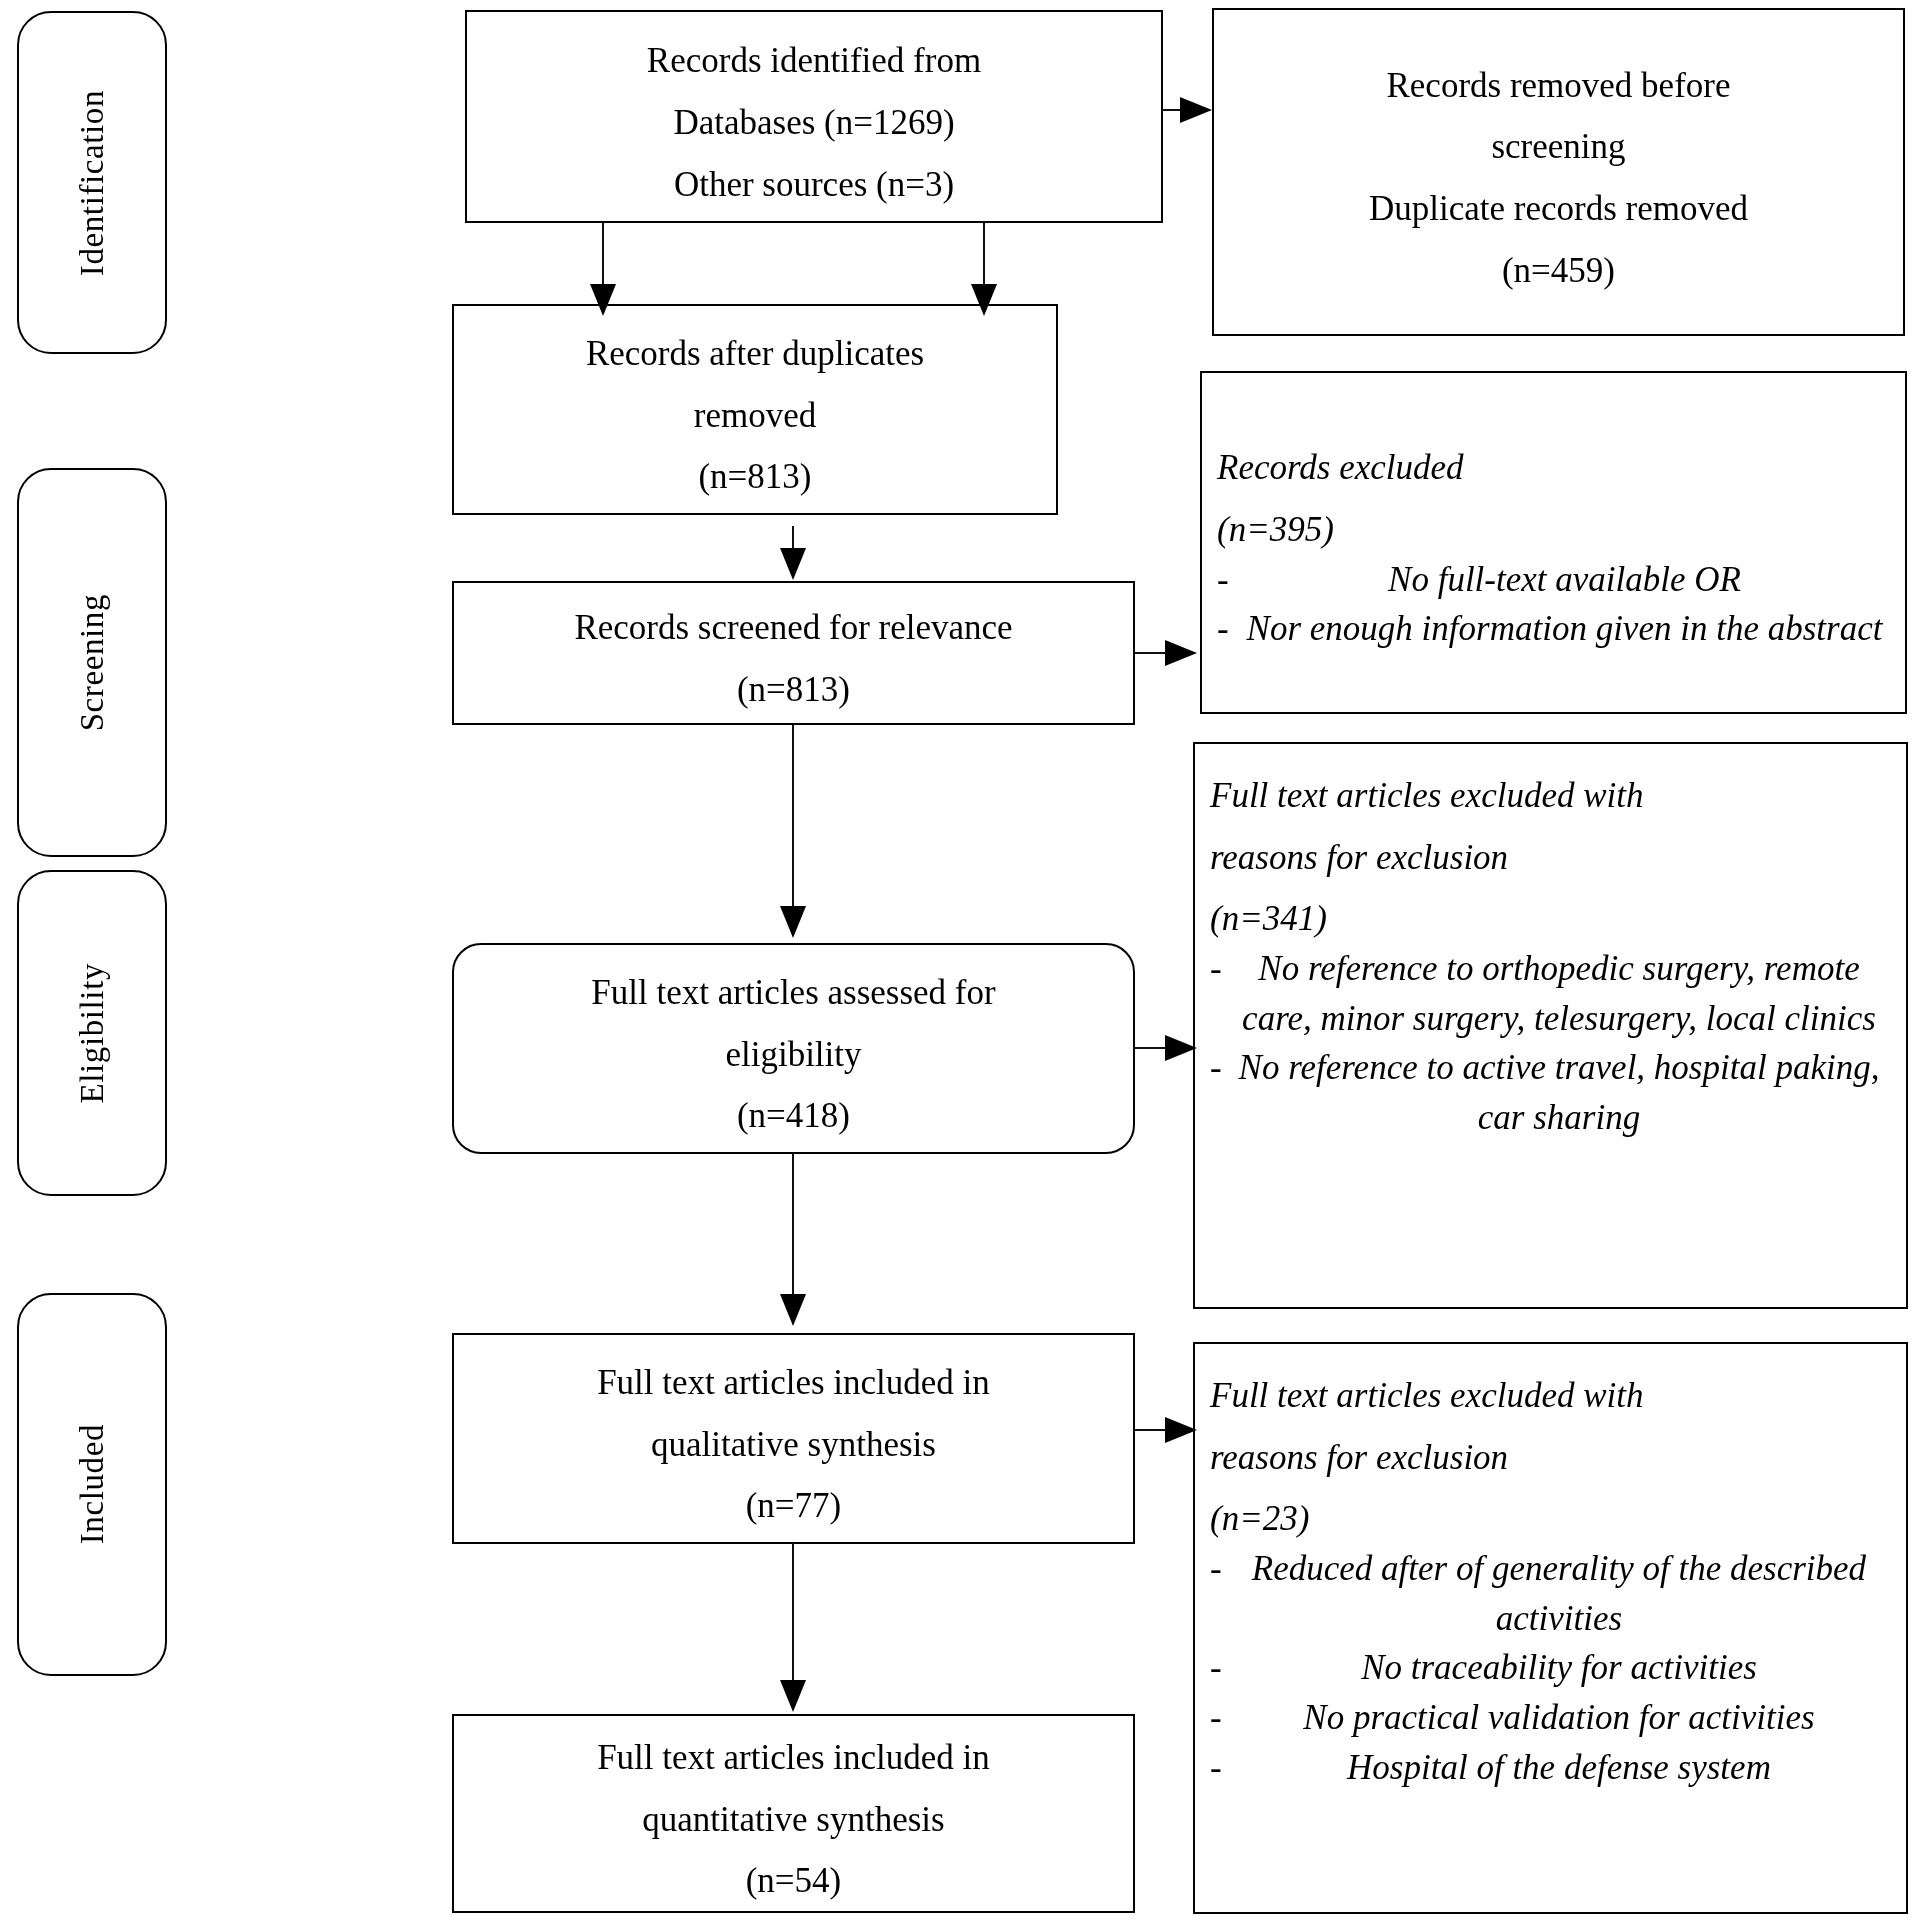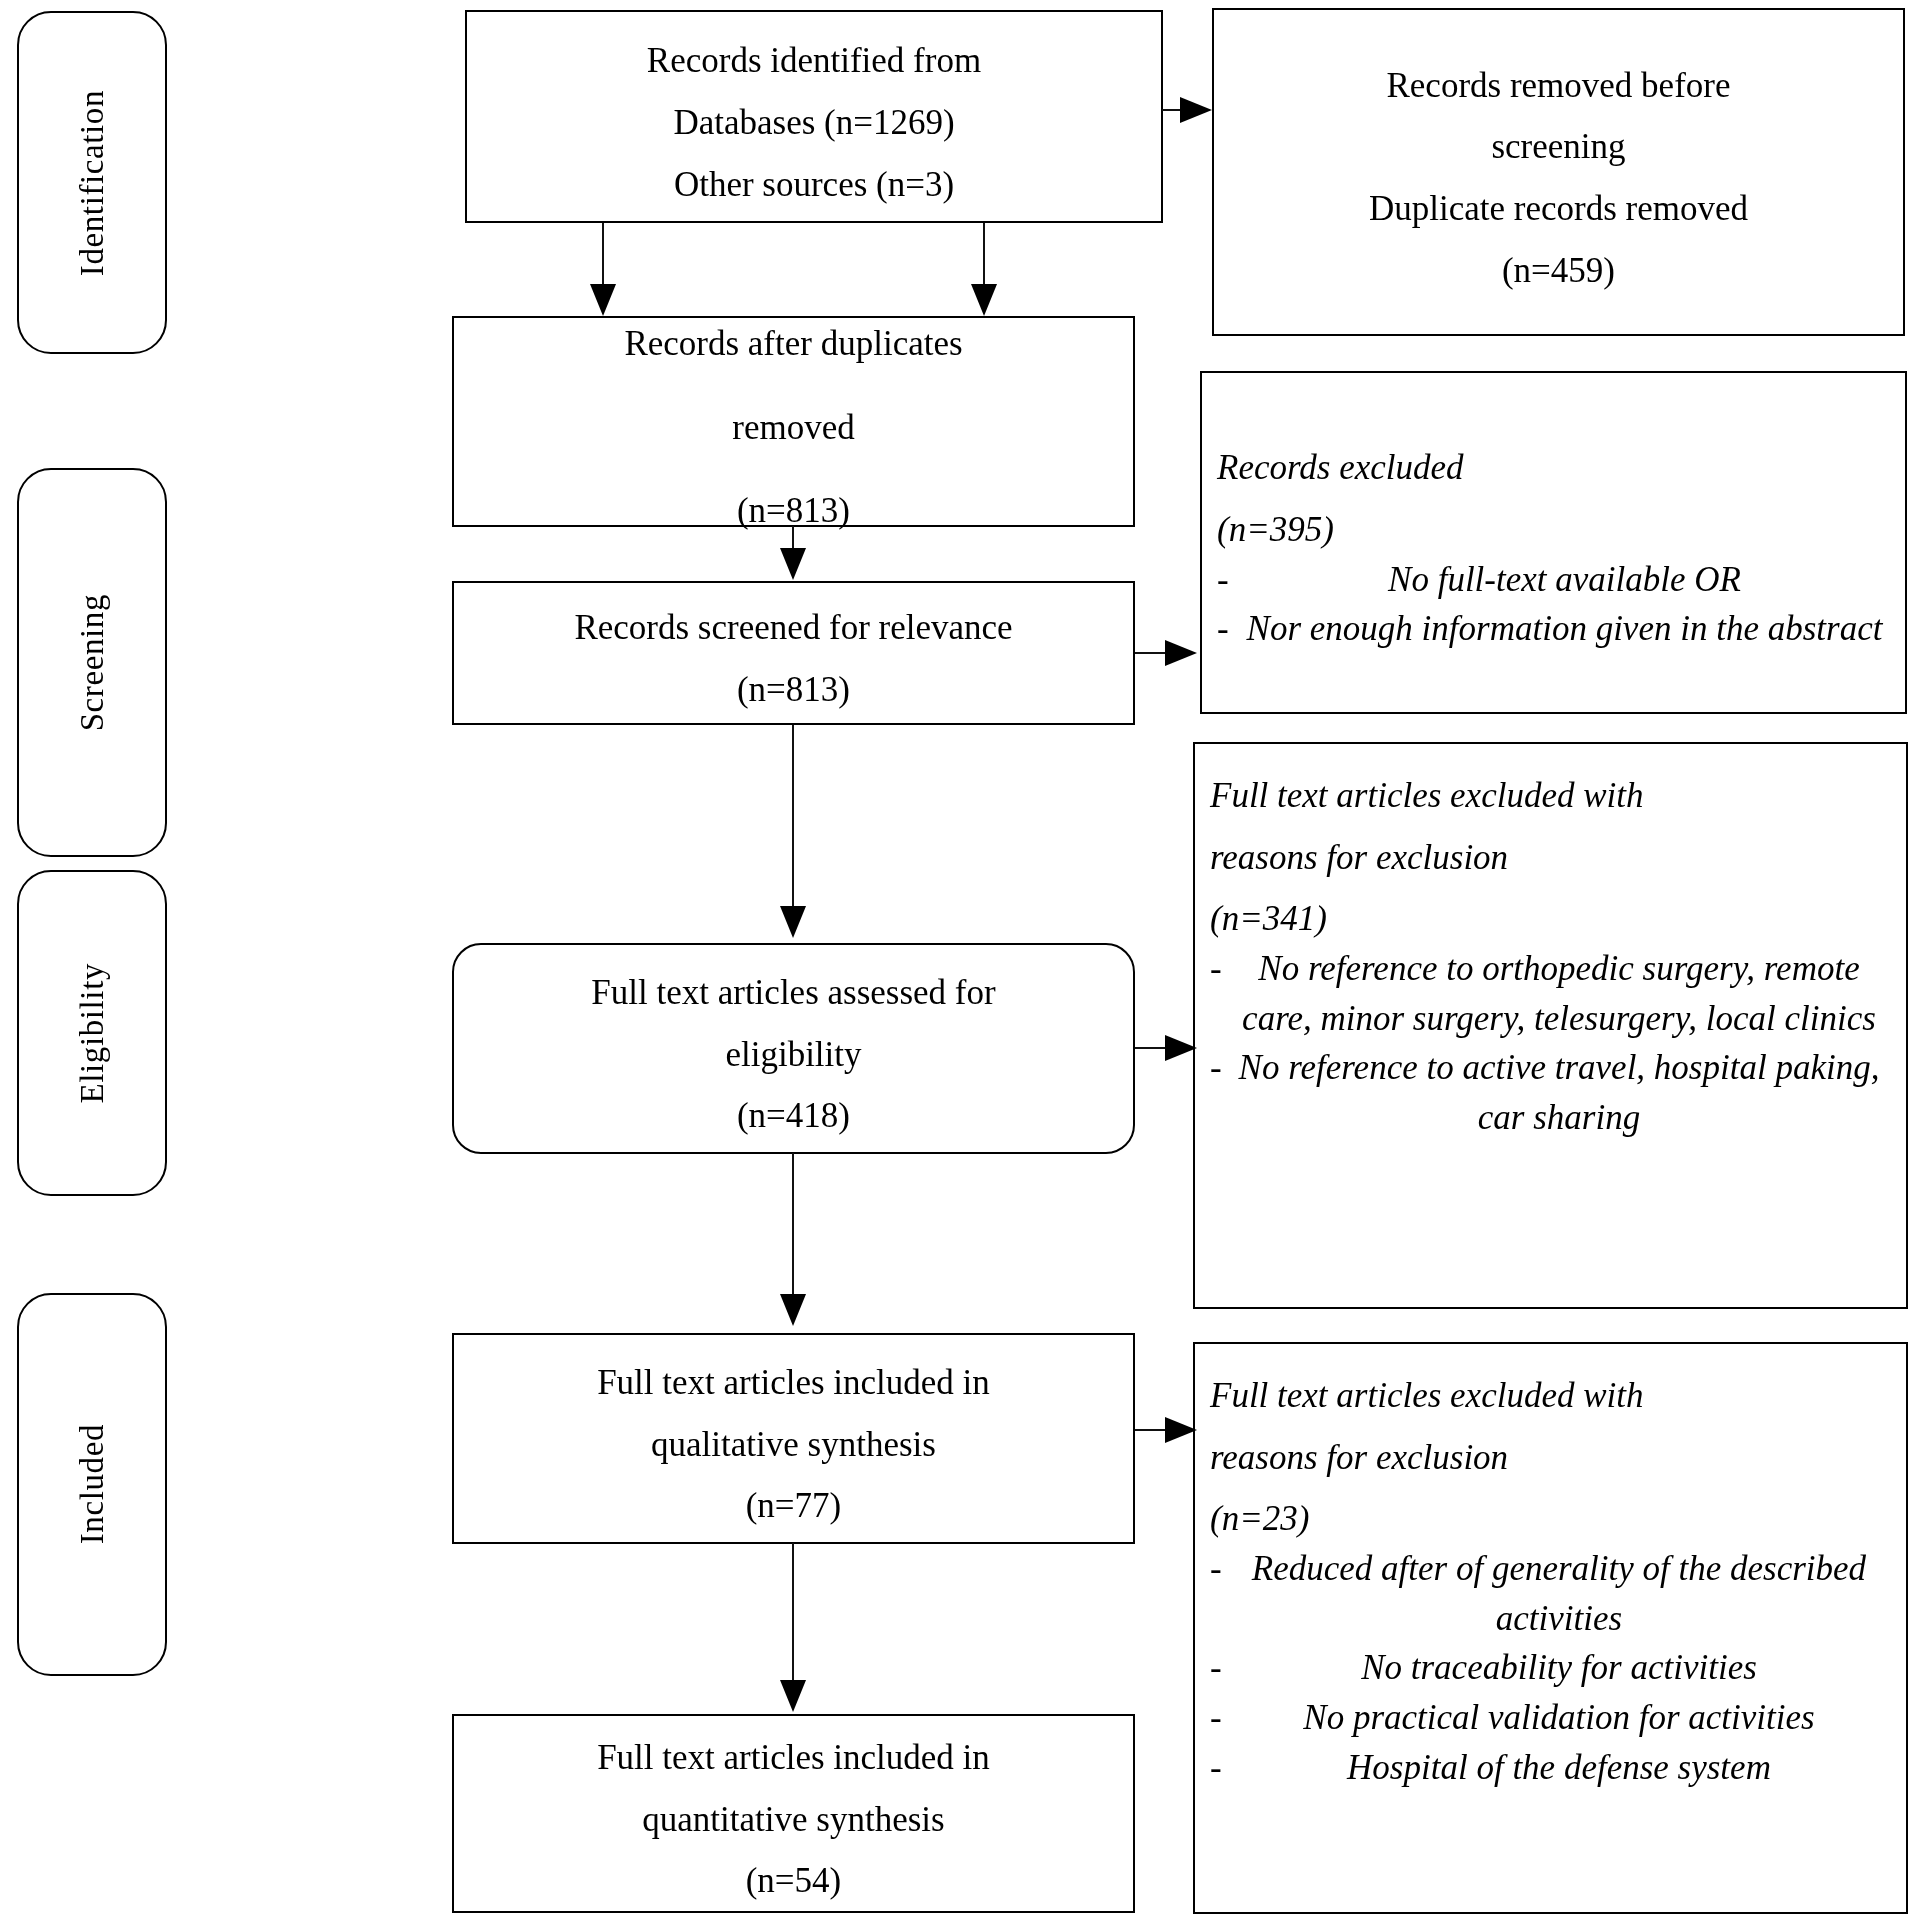--- a/index.html
+++ b/index.html
@@ -138,21 +138,21 @@
   <div class="flow-box" style="left:1212px; top:8px; width:693px; height:328px;">
     <div class="box-line">Records removed before</div>
     <div class="box-line">screening</div>
     <div class="box-line">Duplicate records removed</div>
     <div class="box-line">(n=459)</div>
   </div>
 
   <div class="h-line" style="left:1162px; top:109px; width:33px;"></div>
   <div class="arrow-right" style="left:1180px; top:97px;"></div>
 
-  <div class="flow-box" style="left:452px; top:316px; width:683px; height:211px;gap:22px;">
+  <div class="flow-box" style="left:452px; top:304px; width:606px; height:211px;">
     <div class="box-line">Records after duplicates</div>
     <div class="box-line">removed</div>
     <div class="box-line">(n=813)</div>
   </div>
 
   <div class="v-line" style="left:602px; top:223px; height:69px;"></div>
   <div class="arrow-down" style="left:590px; top:284px;"></div>
 
   <div class="v-line" style="left:983px; top:223px; height:69px;"></div>
   <div class="arrow-down" style="left:971px; top:284px;"></div>

